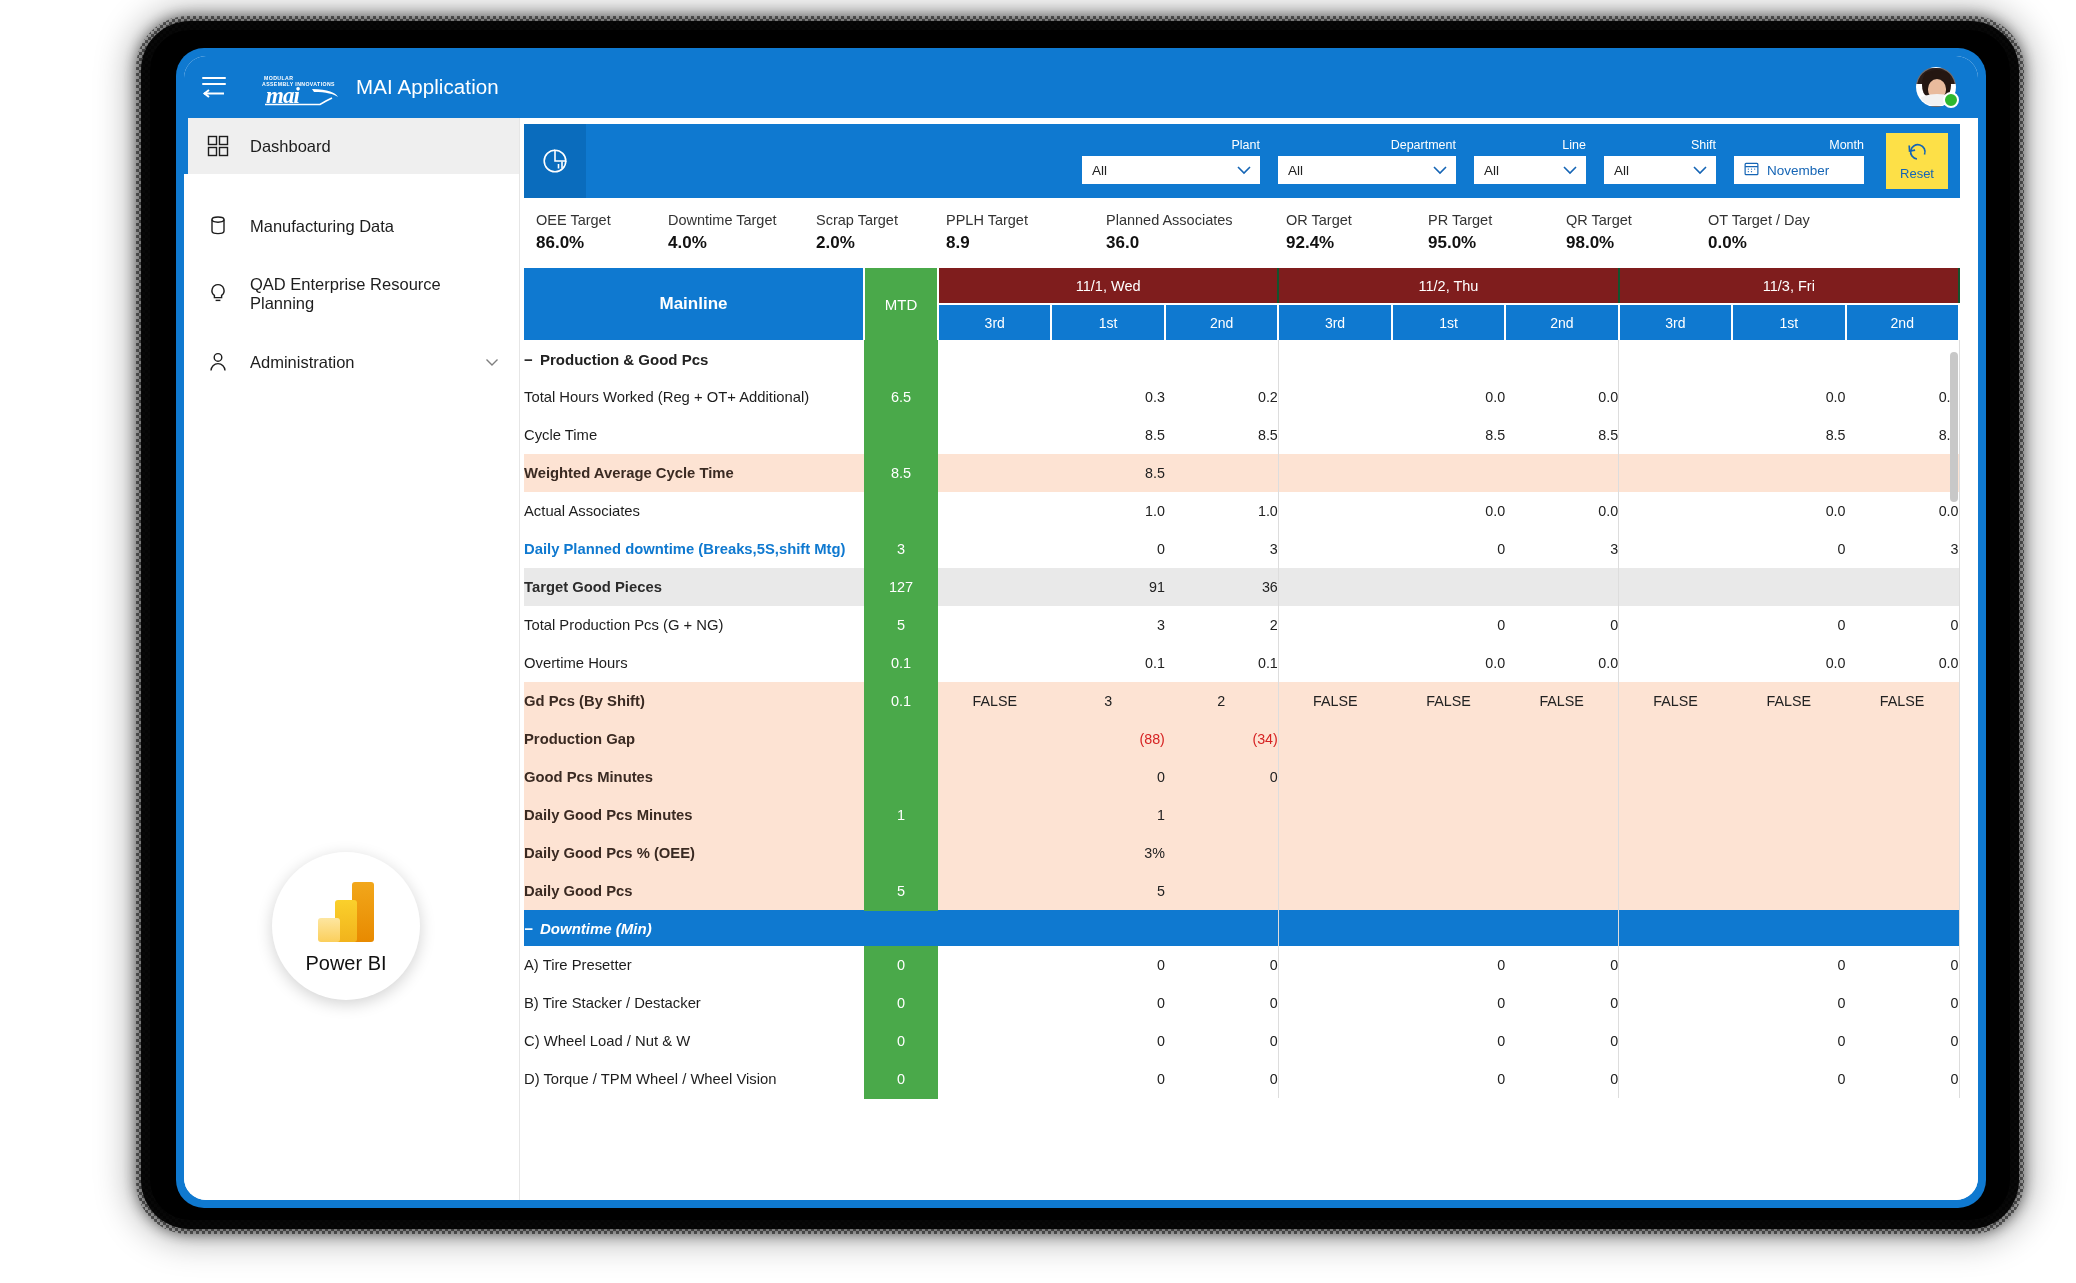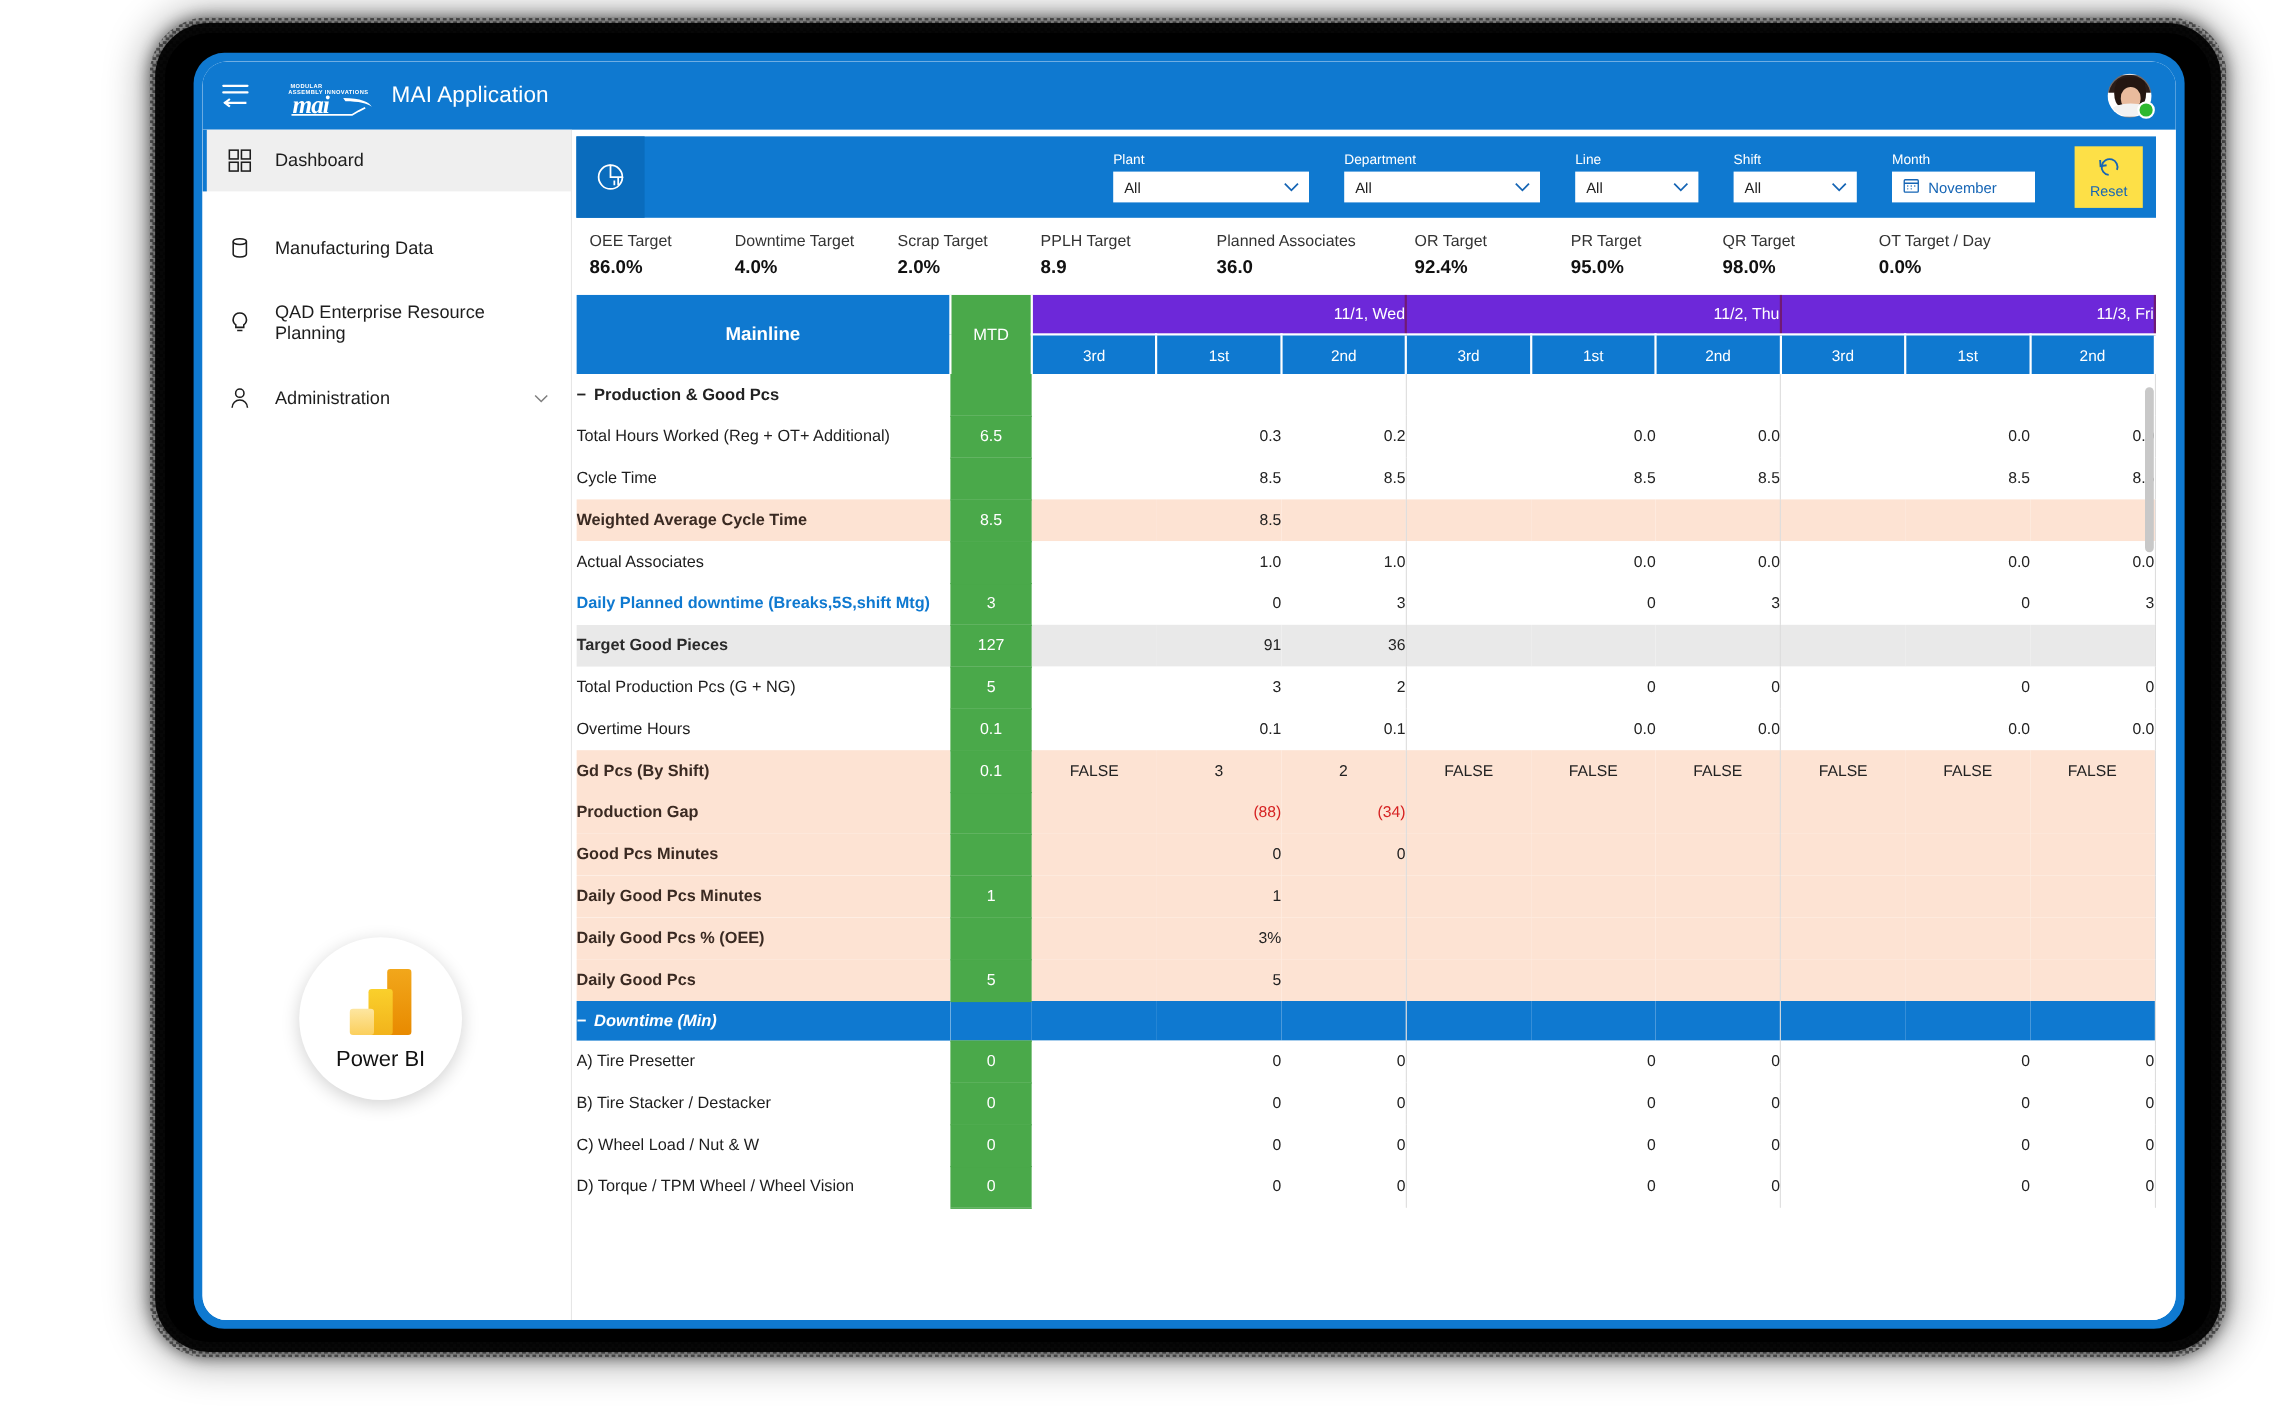--- a/index.html
+++ b/index.html
@@ -115,21 +115,21 @@
     padding: 6px 0 0 4px; }
 
   
   #report-header {
     height: 74px; flex:0 0 74px; display:flex; align-items:stretch;
     background:#0f79d0; color:#fff; margin: 0 18px 0 0;
   }
   #rh-iconbox { width:62px; background:#0a6cbd; display:flex; align-items:center; justify-content:center; }
   #rh-title { display:flex; align-items:center; padding-left:22px; font-size:23px; font-weight:bold; letter-spacing:.2px;}
   #rh-spacer { flex:1; }
-  #filters { display:flex; align-items:center; gap:32px; padding-right:12px; }
+  #filters { display:flex; align-items:center; gap:18px; padding-right:12px;text-align:right; }
   .filter { display:flex; flex-direction:column; justify-content:center; }
   .filter .f-label { font-size:12.5px; margin-bottom:4px; color:#fff; }
   .filter .f-box {
     background:#fff; color:#222; height:28px; border:none; border-radius:0;
     display:flex; align-items:center; justify-content:space-between;
     padding: 0 8px 0 10px; font-size:13.5px; cursor:pointer;
   }
   .filter.w-plant .f-box { width:178px; }
   .filter.w-dept  .f-box { width:178px; }
   .filter.w-line  .f-box { width:112px; }
@@ -165,22 +165,22 @@
     background:#0f79d0; color:#fff; font-size:17px; font-weight:bold;
     height:72px; vertical-align:middle; text-align:center;
     border-right:2px solid #fff;
   }
   th.mtd-head {
     background:#4aa94a; color:#fff; font-size:15px; font-weight:normal;
     height:72px; vertical-align:middle; text-align:center;
     border-right:2px solid #fff;
   }
   th.day-head {
-    background:#6d28d9; color:#fff; font-size:14.5px; font-weight:normal;
-    height:36px; text-align:right; border-right:2px solid #701a75; border-bottom:2px solid #fff;
+    background:#7f1d1d; color:#fff; font-size:14.5px; font-weight:normal;
+    height:36px; text-align:center; border-right:2px solid #14532d; border-bottom:2px solid #fff;
   }
   th.shift-head {
     background:#0f79d0; color:#fff; font-size:14px; font-weight:normal;
     height:36px; text-align:center; border-right:2px solid #fff;
   }
 
   tr.data-row td { height: 38px; }
   td.lbl {
     padding-left: 26px; color:#1d1d1d; font-size:14.8px; white-space:nowrap;
     overflow:hidden; text-overflow:ellipsis;

